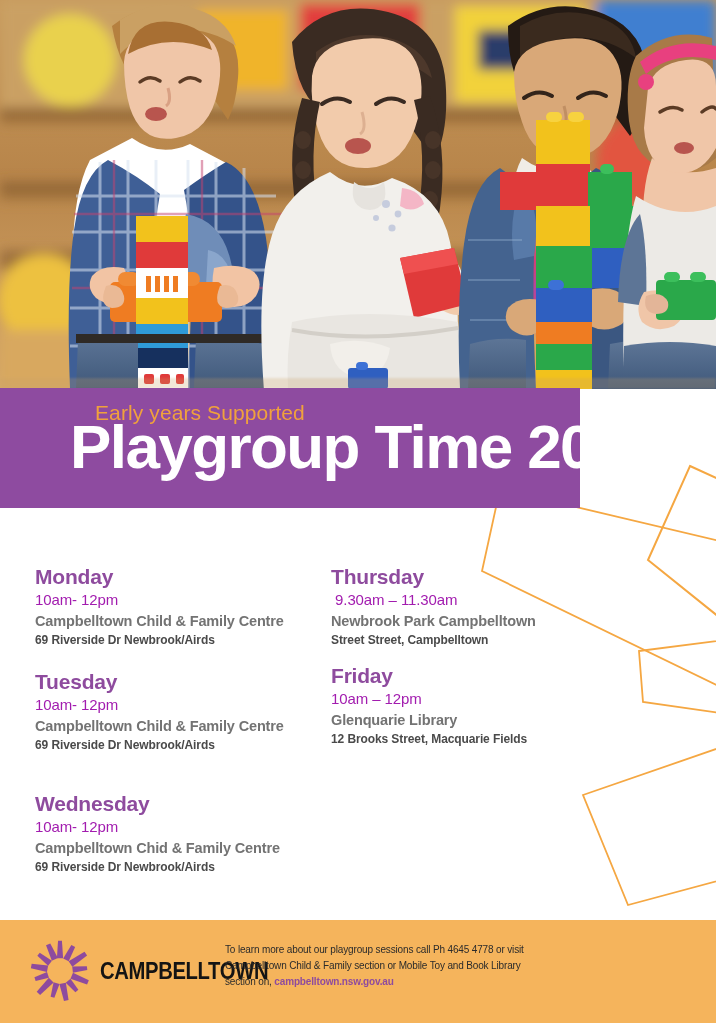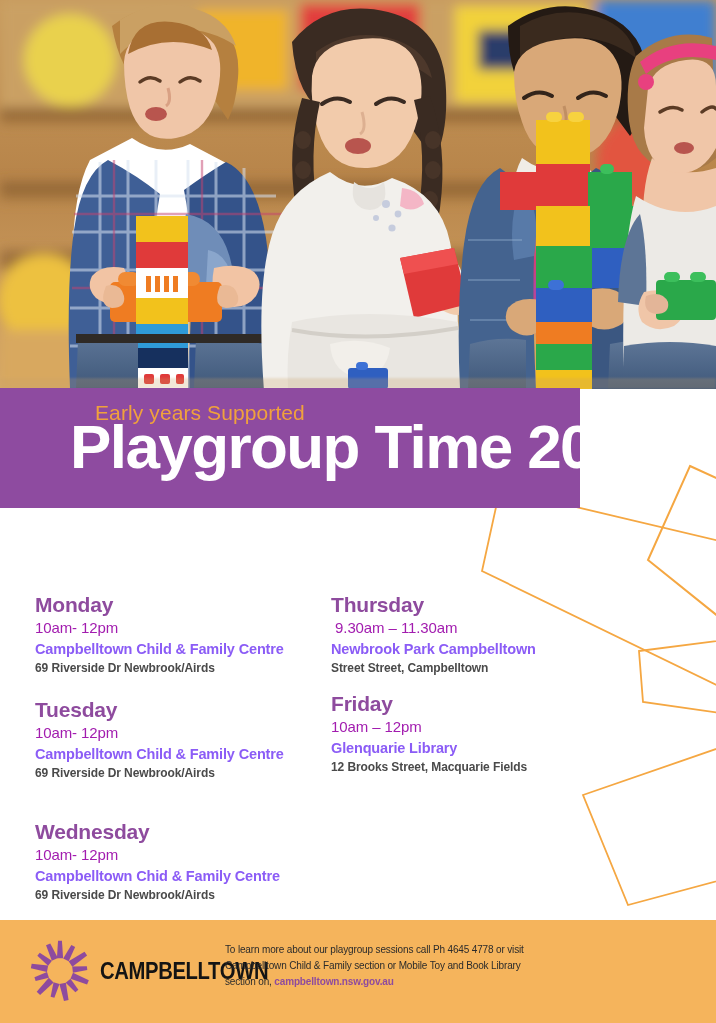--- a/index.html
+++ b/index.html
@@ -36,31 +36,31 @@
   
   .decor { position:absolute; left:0; top:0; width:716px; height:1023px; z-index:2; pointer-events:none; }
   .decor-top { z-index:6; }
 
   
   .schedule { position:absolute; left:0; top:508px; width:716px; height:412px; z-index:4; }
   .col { position:absolute; top:0; }
   .col-left  { left:35px;  width:290px; }
   .col-right { left:331px; width:300px; }
 
-  .entry { margin-bottom:0;margin-top:28px; }
+  .entry { margin-bottom:0; }
   .entry-day {
     color:#8E4B9E; font-size:21px; font-weight:bold;
     line-height:1.2; letter-spacing:-.2px; white-space:nowrap;
   }
   .entry-time {
     color:#a21caf; font-size:15px; font-weight:400;
     line-height:1.45; white-space:pre; letter-spacing:-.1px;
   }
   .entry-place {
-    color:#8b5cf6; font-size:14.5px; font-weight:bold;
+    color:#737373; font-size:14.5px; font-weight:bold;
     line-height:1.45; white-space:nowrap; letter-spacing:-.15px;
   }
   .entry-address {
     color:#4a4a4a; font-size:12px; font-weight:700;
     line-height:1.45; white-space:nowrap; letter-spacing:-.1px;
   }
 
   
   .footer {
     position:absolute; left:0; top:920px; width:716px; height:103px;

